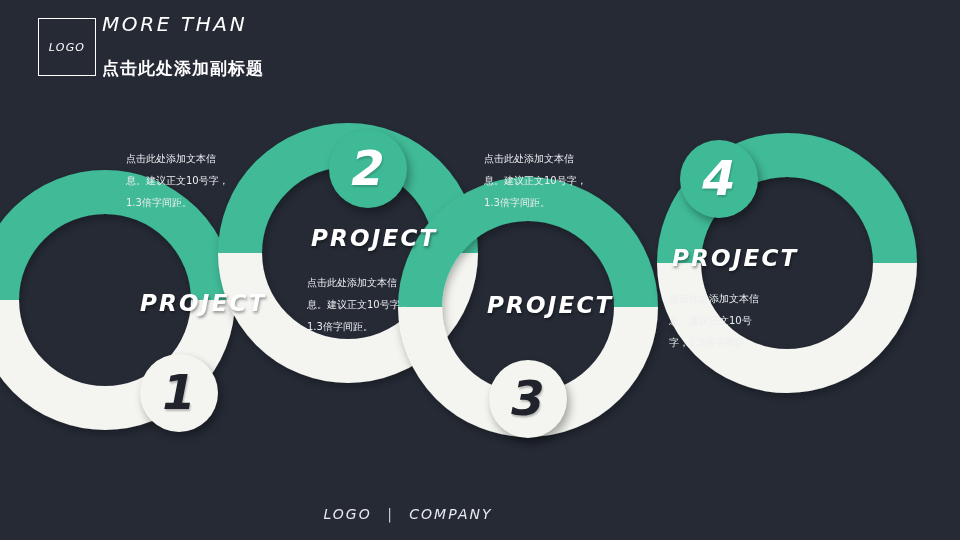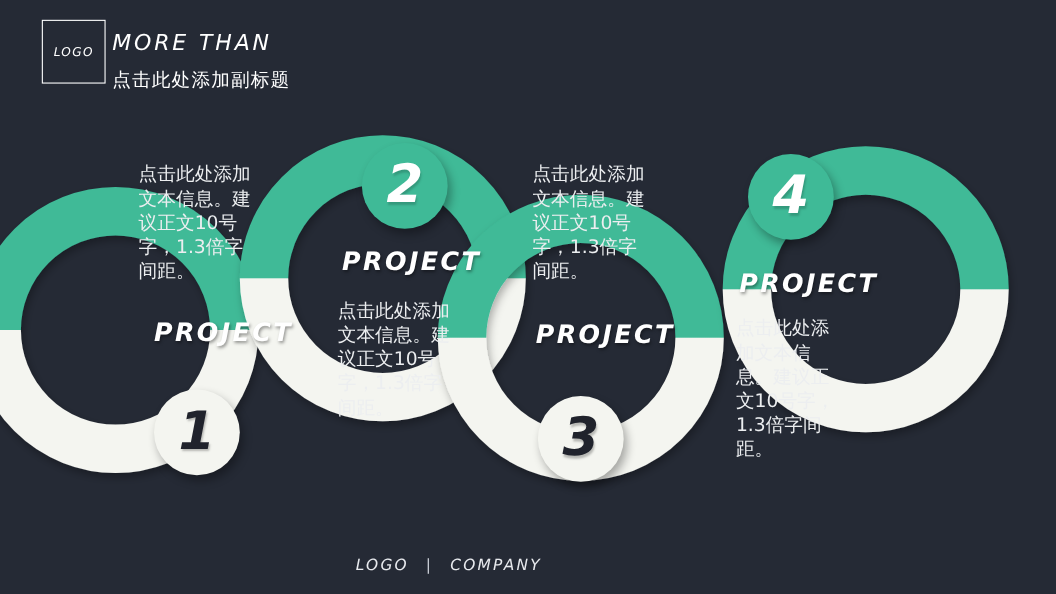--- a/index.html
+++ b/index.html
@@ -46,37 +46,37 @@
   .logo-box-text {
     color: #ffffff;
     font-size: 11px;
     font-style: italic;
     letter-spacing: 1.2px;
     font-family: "DejaVu Sans", sans-serif;
   }
   .title-group {
     position: absolute;
     left: 102px;
-    top: 26px;
+    top: 12px;
   }
   .title-line {
     color: #ffffff;
     font-size: 20px;
     font-style: italic;
     letter-spacing: 2.6px;
     line-height: 25px;
     font-family: "DejaVu Sans", sans-serif;
     white-space: nowrap;
   }
   .subtitle {
     color: #ffffff;
     font-size: 17px;
-    font-weight: normal;
+    font-weight: bold;
     letter-spacing: 1px;
-    margin-top: 10px;
+    margin-top: 20px;
     font-family: "DejaVu Sans", sans-serif;
     white-space: nowrap;
   }
 
   
   .rings-layer {
     position: absolute;
     left: 0;
     top: 0;
     width: 960px;
@@ -124,21 +124,21 @@
     letter-spacing: 2.2px;
     font-family: "DejaVu Sans", sans-serif;
     white-space: nowrap;
     text-shadow: 1px 2px 3px rgba(0,0,0,0.4);
   }
 
   
   .body-text {
     position: absolute;
     color: #eceef0;
-    font-size: 17px;
+    font-size: 10px;
     line-height: 22px;
     font-family: "DejaVu Sans", sans-serif;
   }
 
   
   .footer {
     position: absolute;
     left: 0;
     bottom: 18px;
     width: 816px;

